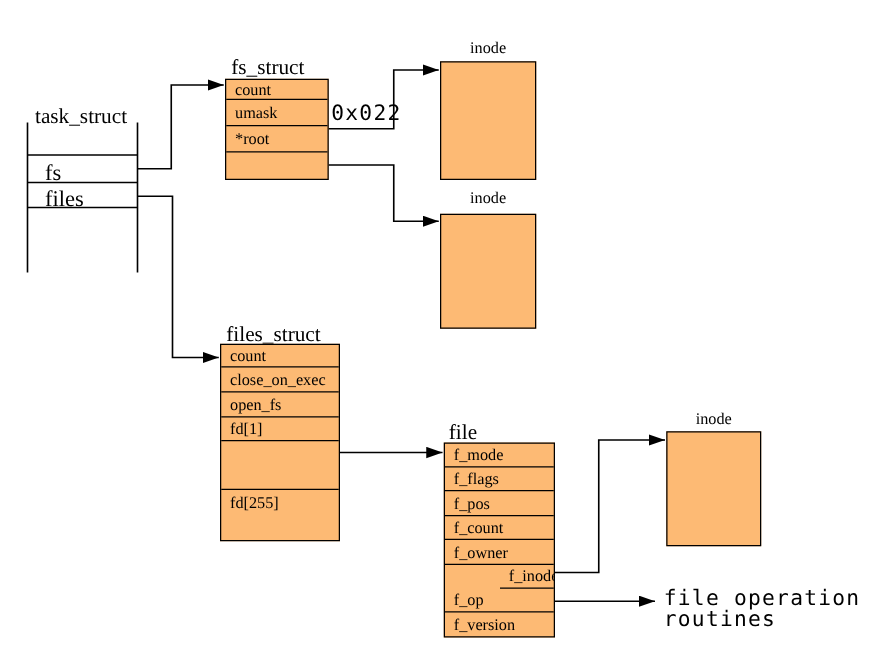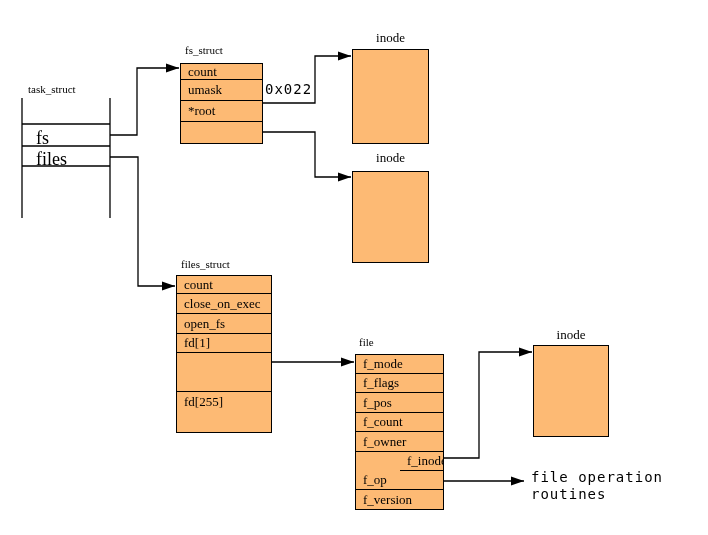--- a/index.html
+++ b/index.html
@@ -13,42 +13,42 @@
   }
   svg.wires{position:absolute;left:0;top:0;width:708px;height:535px;}
   .box{
     position:absolute;
     border:1px solid #000;
     background:#fdba74;
     box-sizing:border-box;
   }
   .struct-title{
     position:absolute;
-    font-size:11px;
+    font-size:17px;
     white-space:nowrap;
   }
   .row{
     box-sizing:border-box;
     display:flex;
     align-items:center;
     padding-left:7px;
     font-size:13px;
     white-space:nowrap;
     border-bottom:1px solid #000;
     overflow:hidden;
   }
   .row.last{border-bottom:none;}
   .free-label{
     position:absolute;
     font-size:18px;
     white-space:nowrap;
   }
   .mono{
     font-family:"DejaVu Sans Mono", monospace;
-    font-size:14px;
+    font-size:17px;
     letter-spacing:1px;
   }
   .inode-title{
     position:absolute;
     font-size:13px;
     text-align:center;
   }
 </style>
 </head>
 <body>

